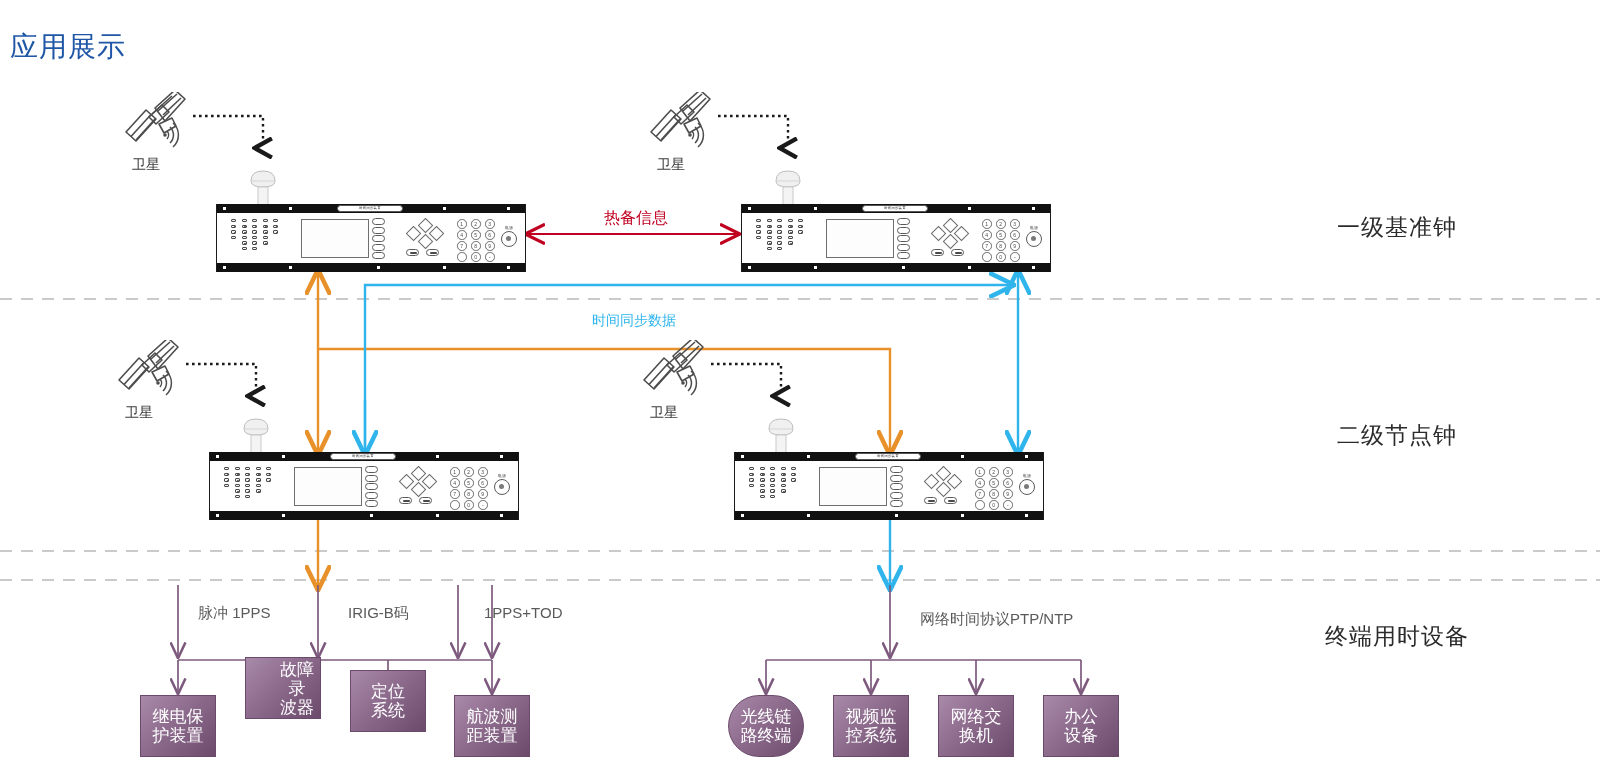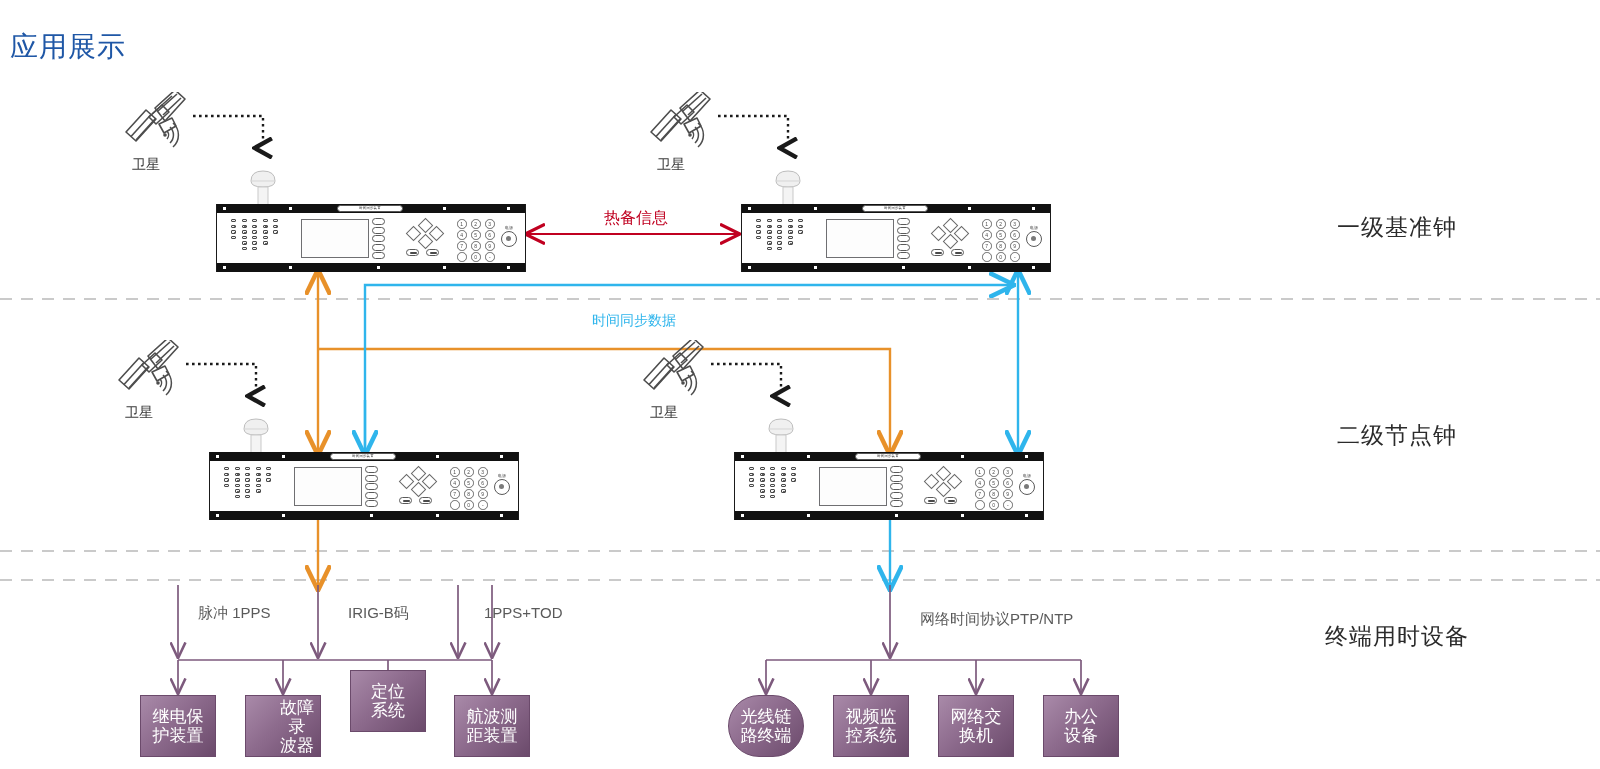--- a/index.html
+++ b/index.html
@@ -871,21 +871,21 @@
   <div class="tier-label" style="left:1337px; top:212px;">一级基准钟</div>
   <div class="tier-label" style="left:1337px; top:420px;">二级节点钟</div>
   <div class="tier-label" style="left:1325px; top:621px;">终端用时设备</div>
 
   <div class="term-box" style="left:140px; top:695px;">
     <div>
       <span>继电保</span>
       <span>护装置</span>
     </div>
   </div>
-  <div class="term-box" style="left:245px; top:695px;padding-left:30px;">
+  <div class="term-box" style="left:245px; top:657px;padding-left:30px;">
     <div>
       <span>故障录</span>
       <span>波器</span>
     </div>
   </div>
   <div class="term-box" style="left:350px; top:670px;">
     <div>
       <span>定位</span>
       <span>系统</span>
     </div>

